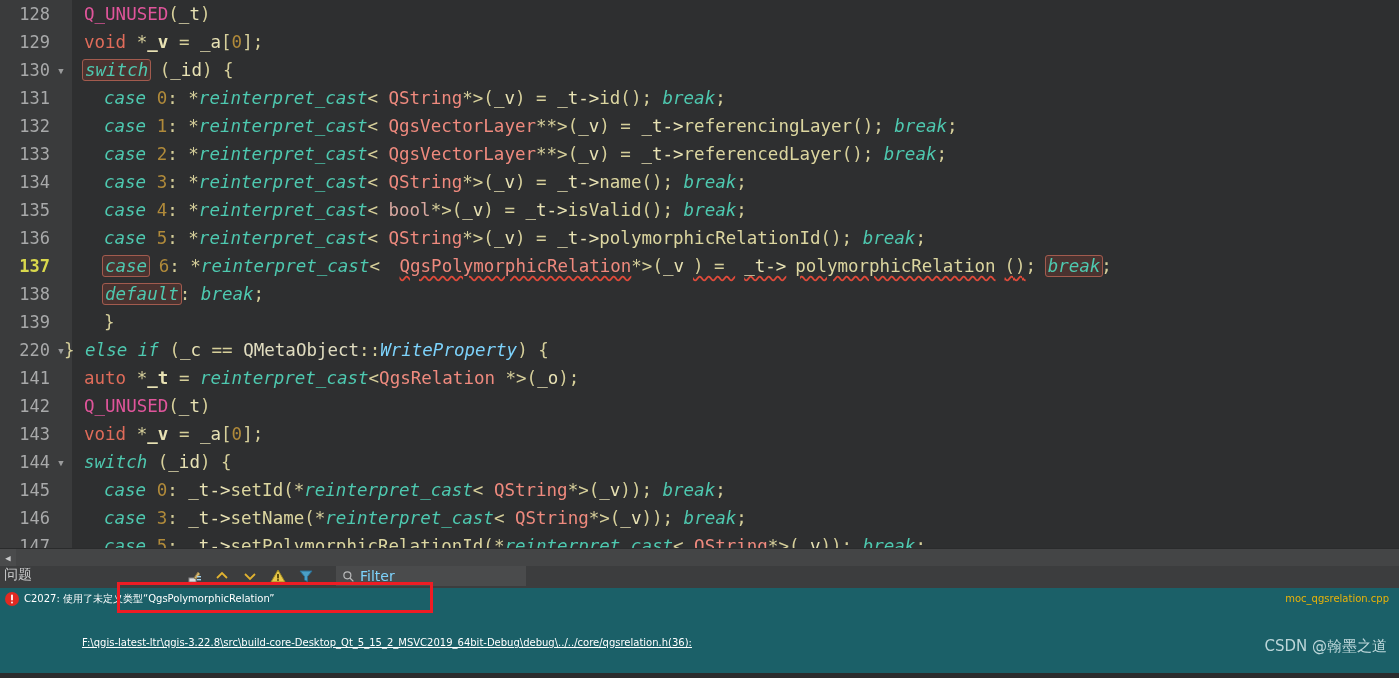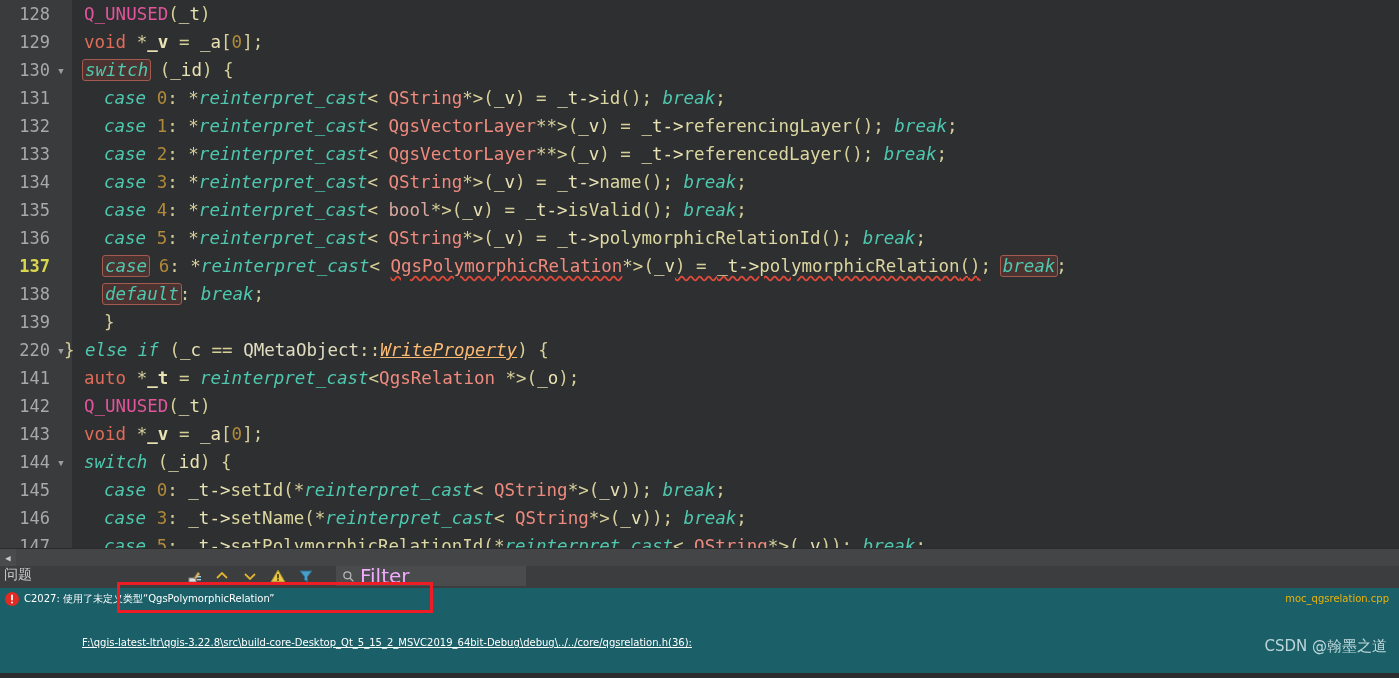--- a/index.html
+++ b/index.html
@@ -39,34 +39,35 @@
   }
   .errmark {
     position: absolute; left: 4px; top: 6px; width: 16px; height: 16px;
   }
   .txt { position: absolute; left: 84px; top: 0; height: 28px; }
   .c-kw    { color: #4ec9b0; font-style: italic; }
   .c-kw2   { color: #e06c5a; }
   .c-type  { color: #ef8a7e; }
   .c-num   { color: #b08a3a; }
   .c-macro { color: #e0559b; }
-  .c-enum  { color: #fdba74; font-style: italic; text-decoration: underline; }
+  .c-enum  { color: #7dd3fc; font-style: italic; }
   .c-fn    { color: #dcd6a0; }
   .c-punc  { color: #d6cf9a; }
   .c-var   { color: #e8e2b4; font-weight: bold; }
   .c-id    { color: #e8e2b4; }
   .c-white { color: #e0dcc0; }
 
   .kwbox {
     border: 1px solid #a25b4e; background: #4a3330; border-radius: 3px;
     padding: 0 2px; margin: 0 -2px;
   }
   .squig {
     text-decoration: underline wavy #e04a3a;
     text-underline-offset: 3px;
+    margin-left: 9px;
   }
 
   
   .hscroll {
     position: absolute; left: 0; top: 548px; width: 1399px; height: 18px;
     background: #3a3b3c; border-top: 1px solid #2a2b2c;
     display: flex; align-items: center;
   }
   .hscroll .arrow-l {
     width: 16px; height: 18px; background: #4a4b4c;
@@ -87,21 +88,21 @@
     color: #c9cacb; font-size: 14px; padding-left: 4px;
     font-family: "DejaVu Sans", sans-serif; min-width: 180px;
   }
   .panel-tools { display: flex; align-items: center; gap: 12px; padding-left: 6px; }
   .tool { width: 16px; height: 16px; display: block; cursor: pointer; }
   .filter-box {
     margin-left: 10px; display: flex; align-items: center; gap: 5px;
     background: #4a4b4c; height: 20px; width: 190px; padding: 0 6px;
   }
   .filter-ph {
-    color: #f0abfc; font-size: 20px; font-family: "DejaVu Sans", sans-serif;
+    color: #7dd3fc; font-size: 14px; font-family: "DejaVu Sans", sans-serif;
   }
 
   .panel-body { position: relative; background: #1b6068; height: 90px; }
   .prow {
     position: relative; height: 22px; line-height: 22px;
     color: #ffffff; font-size: 10px;
     font-family: "DejaVu Sans", sans-serif; white-space: nowrap;
   }
   .prow .icon-cell {
     position: absolute; left: 4px; top: 3px; width: 16px; height: 16px;

